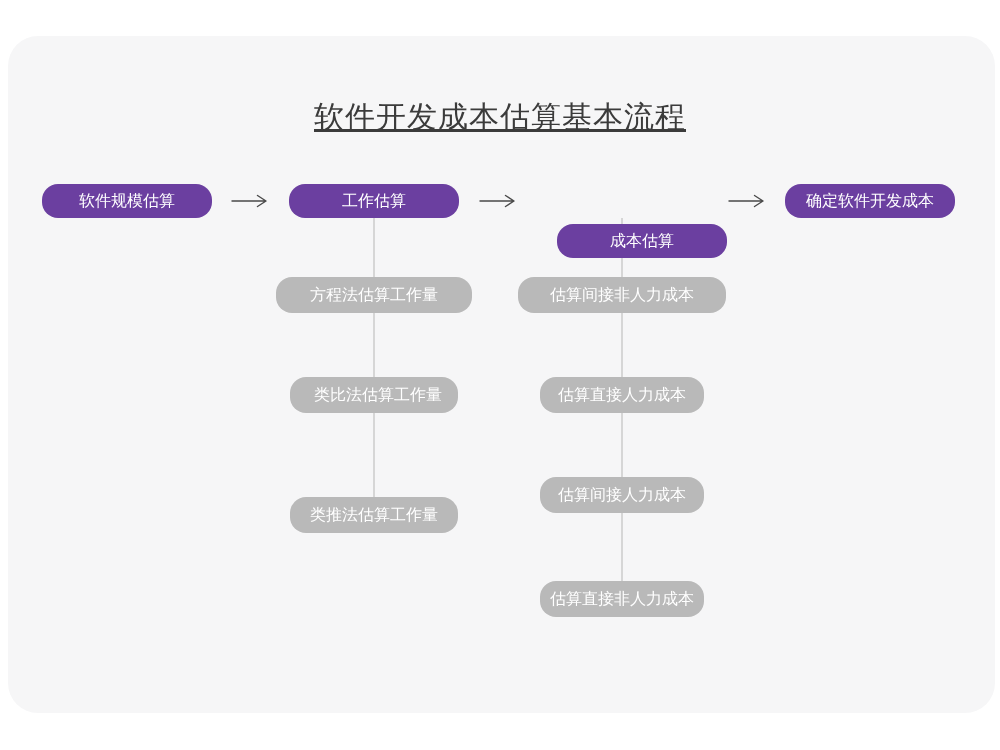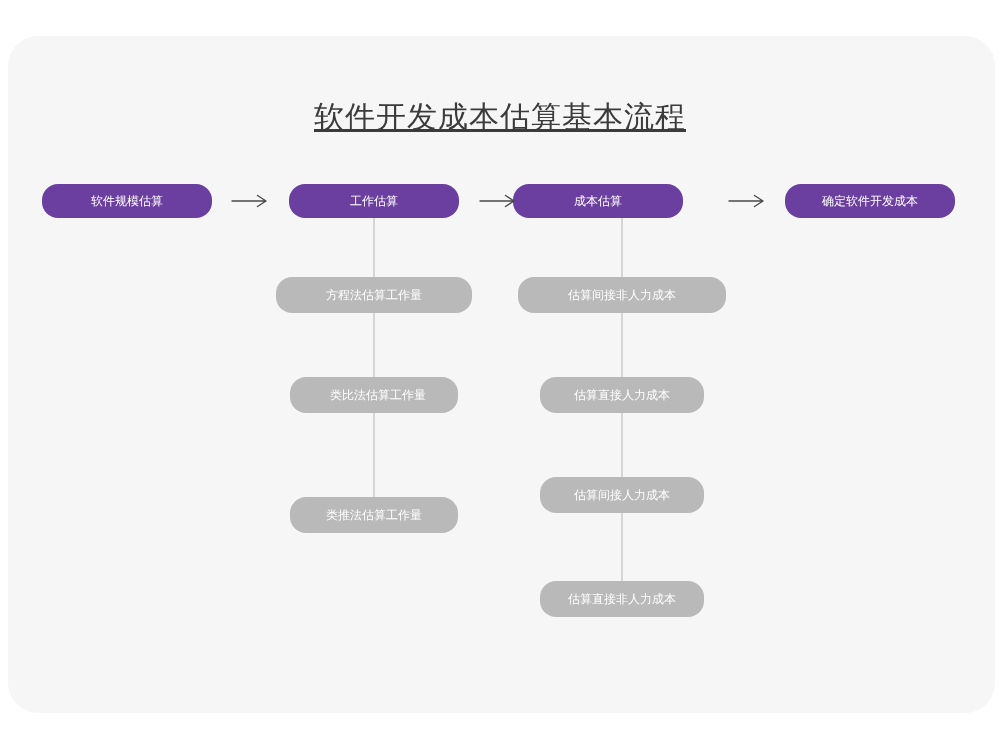--- a/index.html
+++ b/index.html
@@ -27,21 +27,21 @@
     letter-spacing: 1px;
     color: #3b3b3b;
     text-decoration: underline;
   }
   .node {
     position: absolute;
     display: flex;
     align-items: center;
     justify-content: center;
     color: #ffffff;
-    font-size: 12px;
+    font-size: 16px;
     border-radius: 16px;
     white-space: nowrap;
     z-index: 2;
   }
   .stage {
     background: #6b3fa0;
     height: 34px;
     top: 184px;
     width: 170px;
   }
@@ -69,21 +69,21 @@
 
 <div class="card"></div>
 
 <h1 class="title">软件开发成本估算基本流程</h1>
 
 <div class="vline" style="left:374px; top:218px; height:282px;"></div>
 <div class="vline" style="left:622px; top:218px; height:382px;"></div>
 
 <div class="node stage" style="left:42px;">软件规模估算</div>
 <div class="node stage" style="left:289px;">工作估算</div>
-<div class="node stage" style="left:513px;">成本估算</div>
+<div class="node stage" style="left:557px;margin-top:40px;">成本估算</div>
 <div class="node stage" style="left:785px;">确定软件开发成本</div>
 
 <span class="arrow" style="left:231px;">
   <svg width="38" height="14" viewBox="0 0 38 14" fill="none">
     <path d="M1 7 H34 M26.5 1.5 L35 7 L26.5 12.5" stroke="#4a4a4a" stroke-width="1.4" stroke-linecap="round" stroke-linejoin="round"></path>
   </svg>
 </span>
 <span class="arrow" style="left:479px;">
   <svg width="38" height="14" viewBox="0 0 38 14" fill="none">
     <path d="M1 7 H34 M26.5 1.5 L35 7 L26.5 12.5" stroke="#4a4a4a" stroke-width="1.4" stroke-linecap="round" stroke-linejoin="round"></path>

